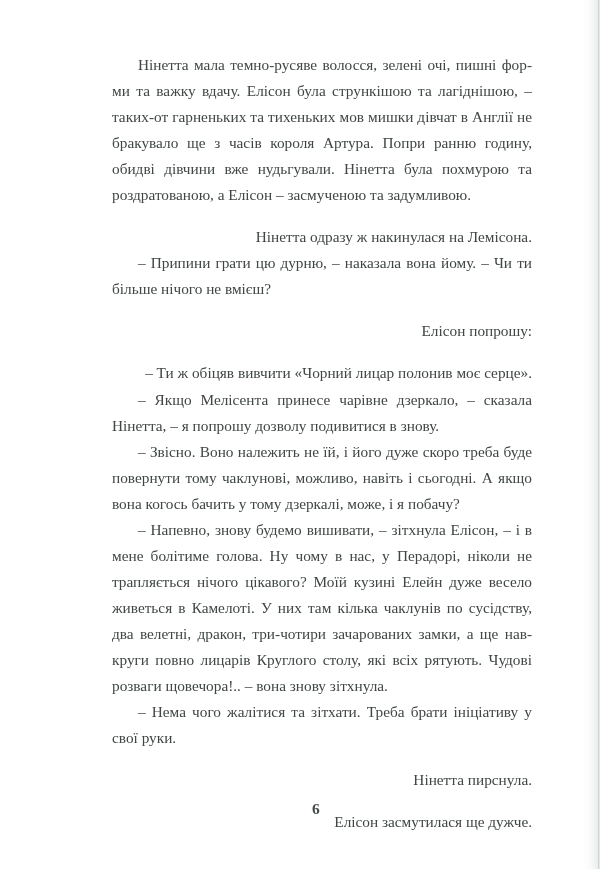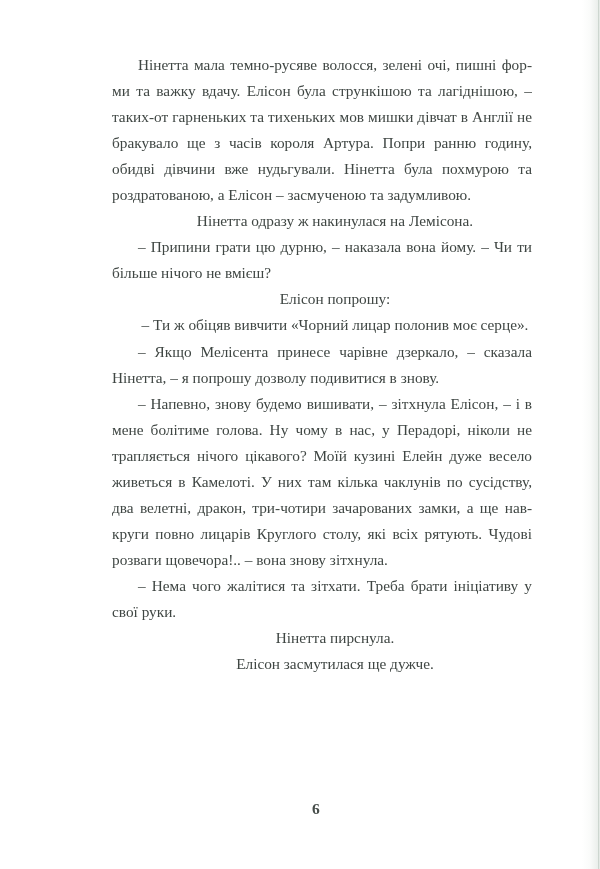--- a/index.html
+++ b/index.html
@@ -71,21 +71,22 @@
   .para {
     margin: 0;
     text-indent: 26px;
     text-align: justify;
   }
   .para:last-of-type {
     text-align: left;
   }
   
   .para.short {
-    text-align: center;
+    text-align: right;
+    margin-top: 16px;
   }
 
   
   .folio {
     position: absolute;
     left: 0;
     top: 800px;
     width: 600px;
     text-align: center;
     color: #454c49;
@@ -99,20 +100,21 @@
 
 <div class="page-sheet">
 
   <div class="text-block">
     <p class="para">Нінетта мала темно-русяве волосся, зелені очі, пишні фор­ми та важку вдачу. Елісон була стрункішою та лагіднішою, – таких-от гарненьких та тихеньких мов мишки дівчат в Англії не бракувало ще з часів короля Артура. Попри ранню годину, обидві дівчини вже нудьгували. Нінетта була похмурою та роздратованою, а Елісон – засмученою та задумливою.</p>
     <p class="para short">Нінетта одразу ж накинулася на Лемісона.</p>
     <p class="para">– Припини грати цю дурню, – наказала вона йому. – Чи ти більше нічого не вмієш?</p>
     <p class="para short">Елісон попрошу:</p>
     <p class="para short">– Ти ж обіцяв вивчити «Чорний лицар полонив моє серце».</p>
     <p class="para">– Якщо Мелісента принесе чарівне дзеркало, – сказала Нінетта, – я попрошу дозволу подивитися в знову.</p>
+    <p class="para">– Звісно. Воно належить не їй, і його дуже скоро треба буде повернути тому чаклунові, можливо, навіть і сьогодні. А якщо вона когось бачить у тому дзеркалі, може, і я побачу?</p>
     <p class="para">– Напевно, знову будемо вишивати, – зітхнула Елісон, – і в мене болітиме голова. Ну чому в нас, у Перадорі, ніколи не трапляється нічого цікавого? Моїй кузині Елейн дуже весело живеться в Камелоті. У них там кілька чаклунів по сусідству, два велетні, дракон, три-чотири зачарованих замки, а ще нав­круги повно лицарів Круглого столу, які всіх рятують. Чудові розваги щовечора!.. – вона знову зітхнула.</p>
     <p class="para">– Нема чого жалітися та зітхати. Треба брати ініціативу у свої руки.</p>
     <p class="para short">Нінетта пирснула.</p>
     <p class="para short">Елісон засмутилася ще дужче.</p>
 
   </div>
 
   <div class="folio">6</div>
 
   <div class="page-edge-shading"></div>

